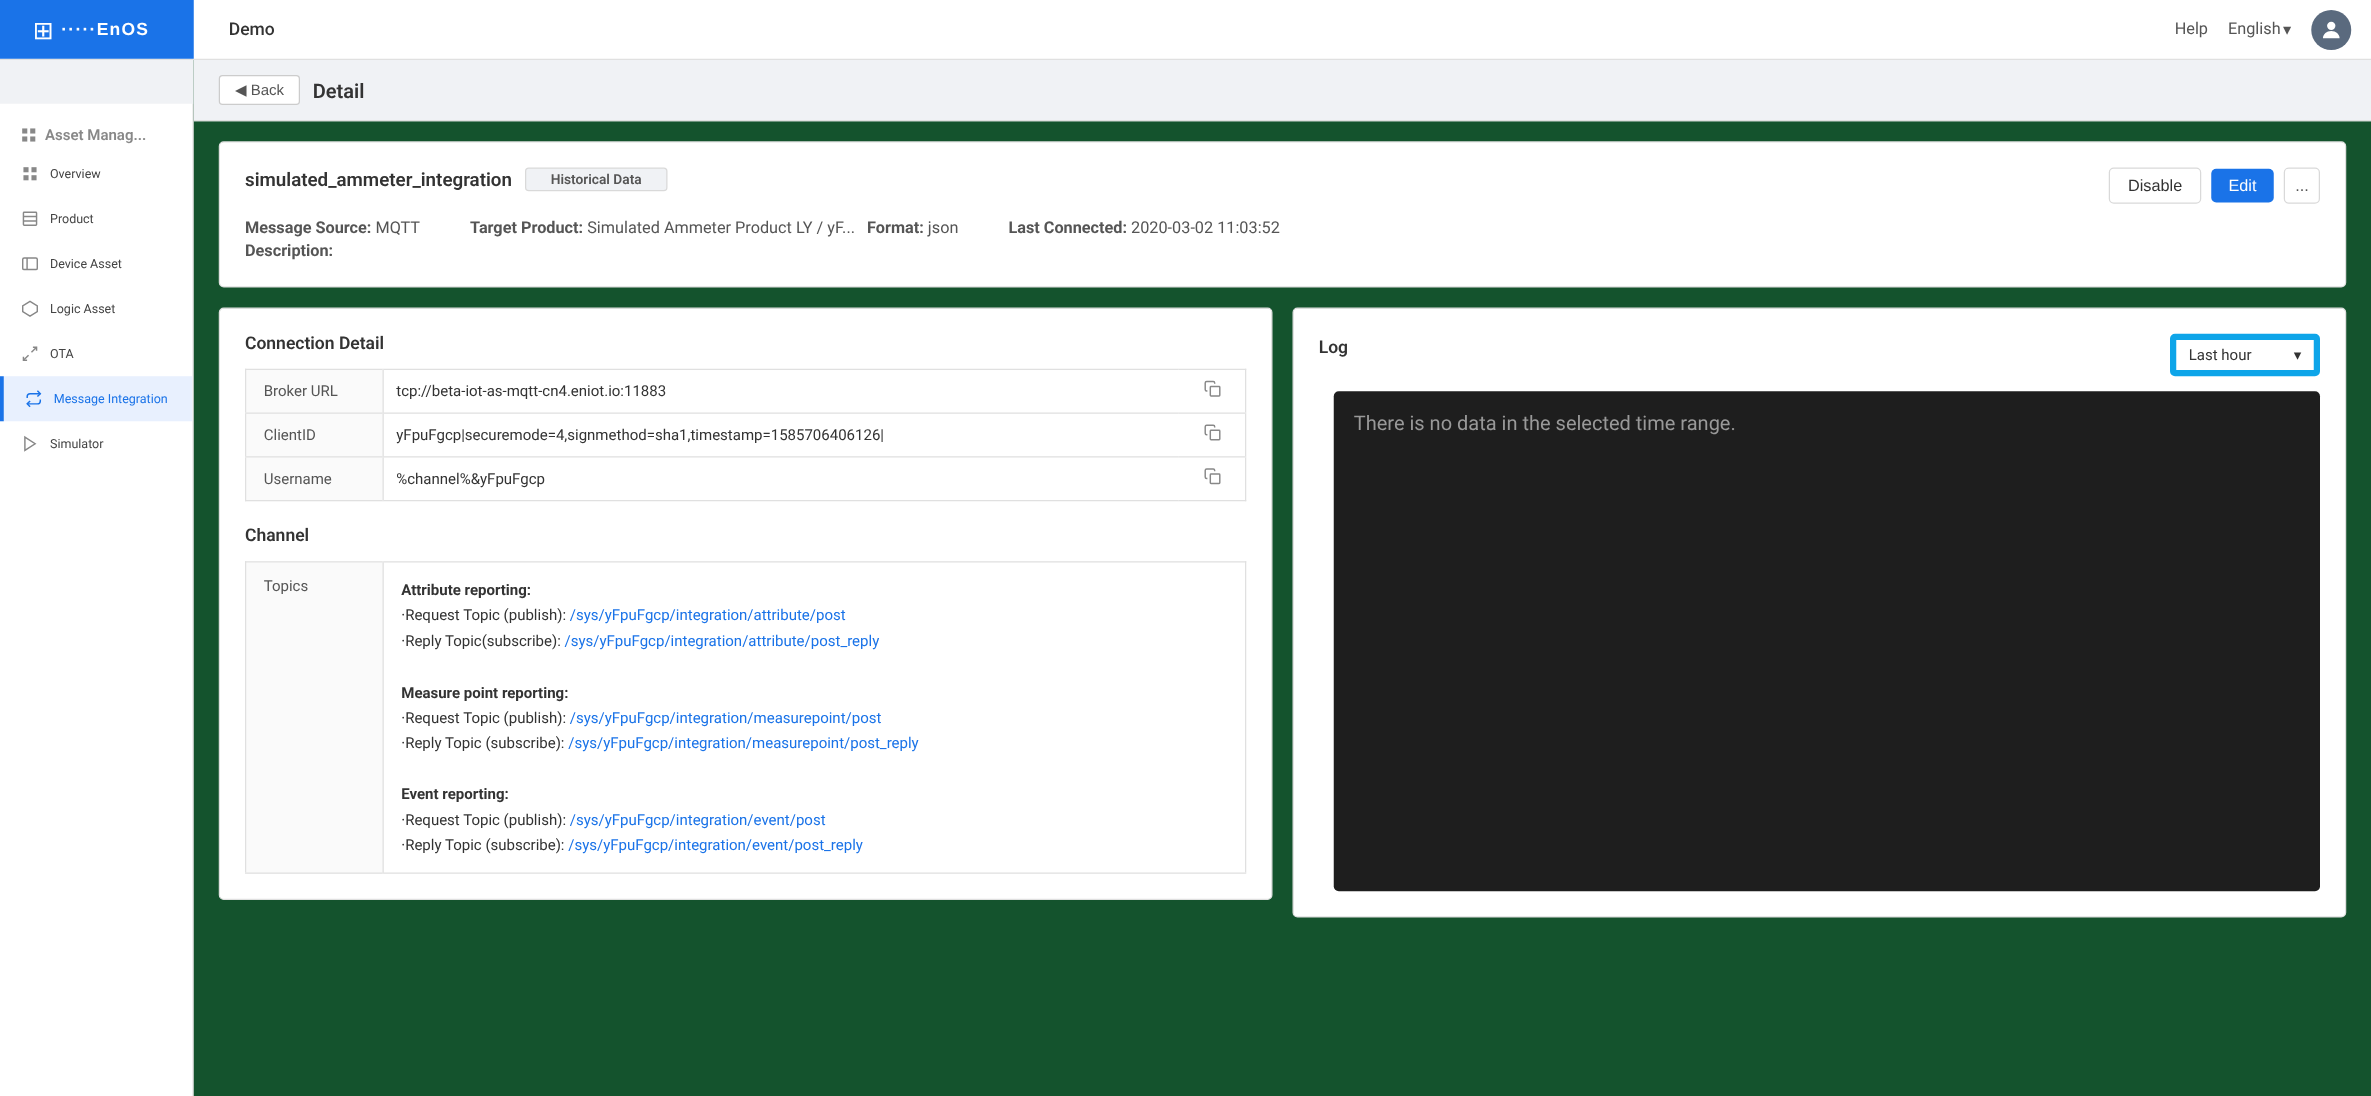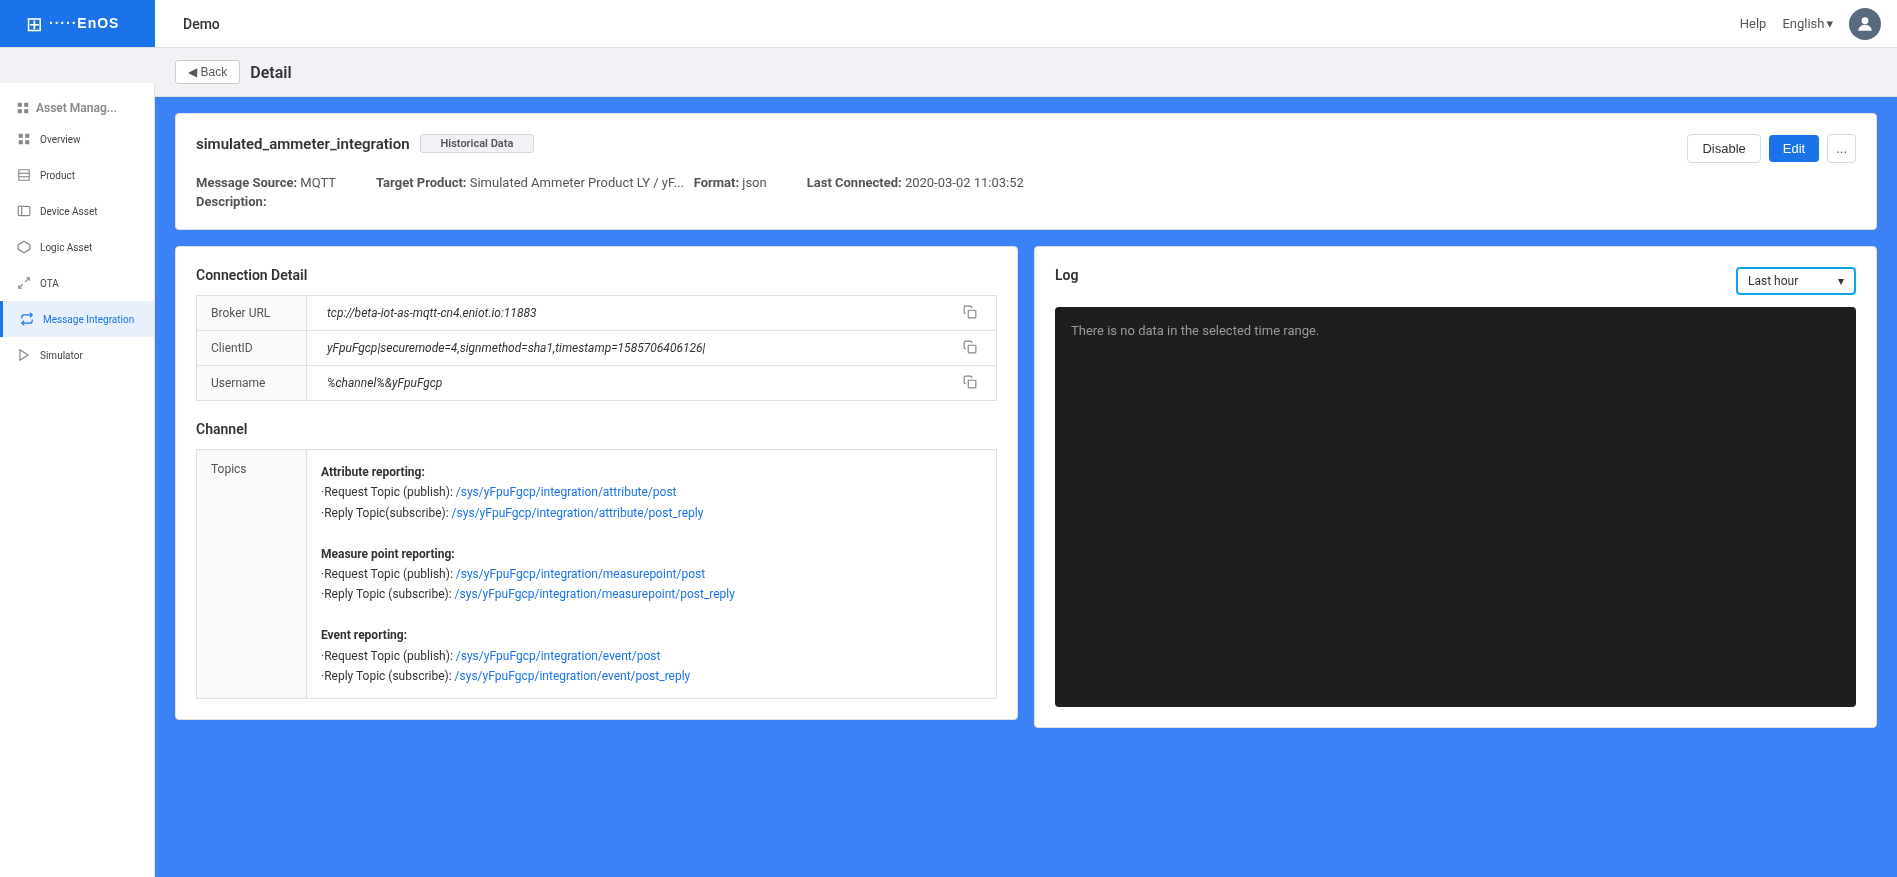--- a/index.html
+++ b/index.html
@@ -37,21 +37,21 @@
       display: flex; align-items: center; gap: 6px;
     }
     .sidebar-item {
       padding: 10px 16px; cursor: pointer; display: flex; align-items: center; gap: 8px;
       color: #444; font-size: 10px;
     }
     .sidebar-item.active { color: #1a73e8; background: #e8f0fe; border-left: 3px solid #1a73e8; }
     .sidebar-icon { width: 16px; height: 16px; display: flex; align-items: center; justify-content: center; flex-shrink: 0; }
 
     
-    .main { flex: 1; overflow-y: auto; background: #3b82f6; }
+    .main { flex: 1; overflow-y: auto; background: #14532d; }
 
     
     .page-header {
       background: #f0f2f5; padding: 12px 20px;
       display: flex; align-items: center; gap: 10px;
       border-bottom: 1px solid #e0e0e0;
     }
     .back-btn {
       border: 1px solid #ccc; background: #fff; padding: 4px 12px;
       border-radius: 3px; cursor: pointer; font-size: 12px; color: #555;
@@ -82,35 +82,35 @@
     .left-col { flex: 1; }
     .right-col { flex: 1; }
 
     
     .section-title { font-size: 14px; font-weight: 600; color: #333; margin-bottom: 12px; }
 
     .conn-table { width: 100%; border-collapse: collapse; border: 1px solid #e0e0e0; }
     .conn-table tr { border-bottom: 1px solid #e0e0e0; }
     .conn-table tr:last-child { border-bottom: none; }
     .conn-label { background: #fafafa; padding: 10px 14px; color: #555; font-size: 12px; width: 110px; border-right: 1px solid #e0e0e0; vertical-align: middle; }
-    .conn-value { padding: 10px 20px; color: #333; font-size: 12px; word-break: break-all; font-style: italic; }
+    .conn-value { padding: 10px 10px; color: #333; font-size: 12px; word-break: break-all; }
     .conn-copy { padding: 8px 10px; text-align: center; cursor: pointer; color: #888; }
 
     
     .channel-section { margin-top: 20px; }
     .channel-table { width: 100%; border-collapse: collapse; border: 1px solid #e0e0e0; }
     .channel-table tr { border-bottom: 1px solid #e0e0e0; }
     .channel-label { background: #fafafa; padding: 12px 14px; color: #555; font-size: 12px; width: 110px; border-right: 1px solid #e0e0e0; vertical-align: top; }
     .channel-value { padding: 12px 14px; color: #333; font-size: 12px; line-height: 1.7; }
     .channel-link { color: #1a73e8; }
 
     
     .log-header { display: flex; align-items: center; justify-content: space-between; margin-bottom: 12px; }
-    .log-dropdown { border: 2px solid #0ea5e9; background: #fff; padding: 5px 10px; border-radius: 4px; font-size: 12px; color: #333; cursor: pointer; display: flex; align-items: center; gap: 6px; min-width: 120px; justify-content: space-between; }
-    .log-area { background: #1e1e1e; color: #ccc; padding: 16px; border-radius: 4px; min-height: 400px; font-size: 13px; }
+    .log-dropdown { border: 5px solid #0ea5e9; background: #fff; padding: 5px 10px; border-radius: 4px; font-size: 12px; color: #333; cursor: pointer; display: flex; align-items: center; gap: 6px; min-width: 120px; justify-content: space-between; }
+    .log-area { background: #1e1e1e; color: #ccc; padding: 16px; border-radius: 4px; min-height: 400px; font-size: 16px; margin-left: 12px; }
     .log-empty { color: #999; }
   </style>
 </head>
 <body>
 
 <div class="topbar">
   <div class="topbar-logo-area">
     <span class="apps-icon">⊞</span>
     <span class="enos-logo">
       <svg width="80" height="22" viewBox="0 0 80 22">

